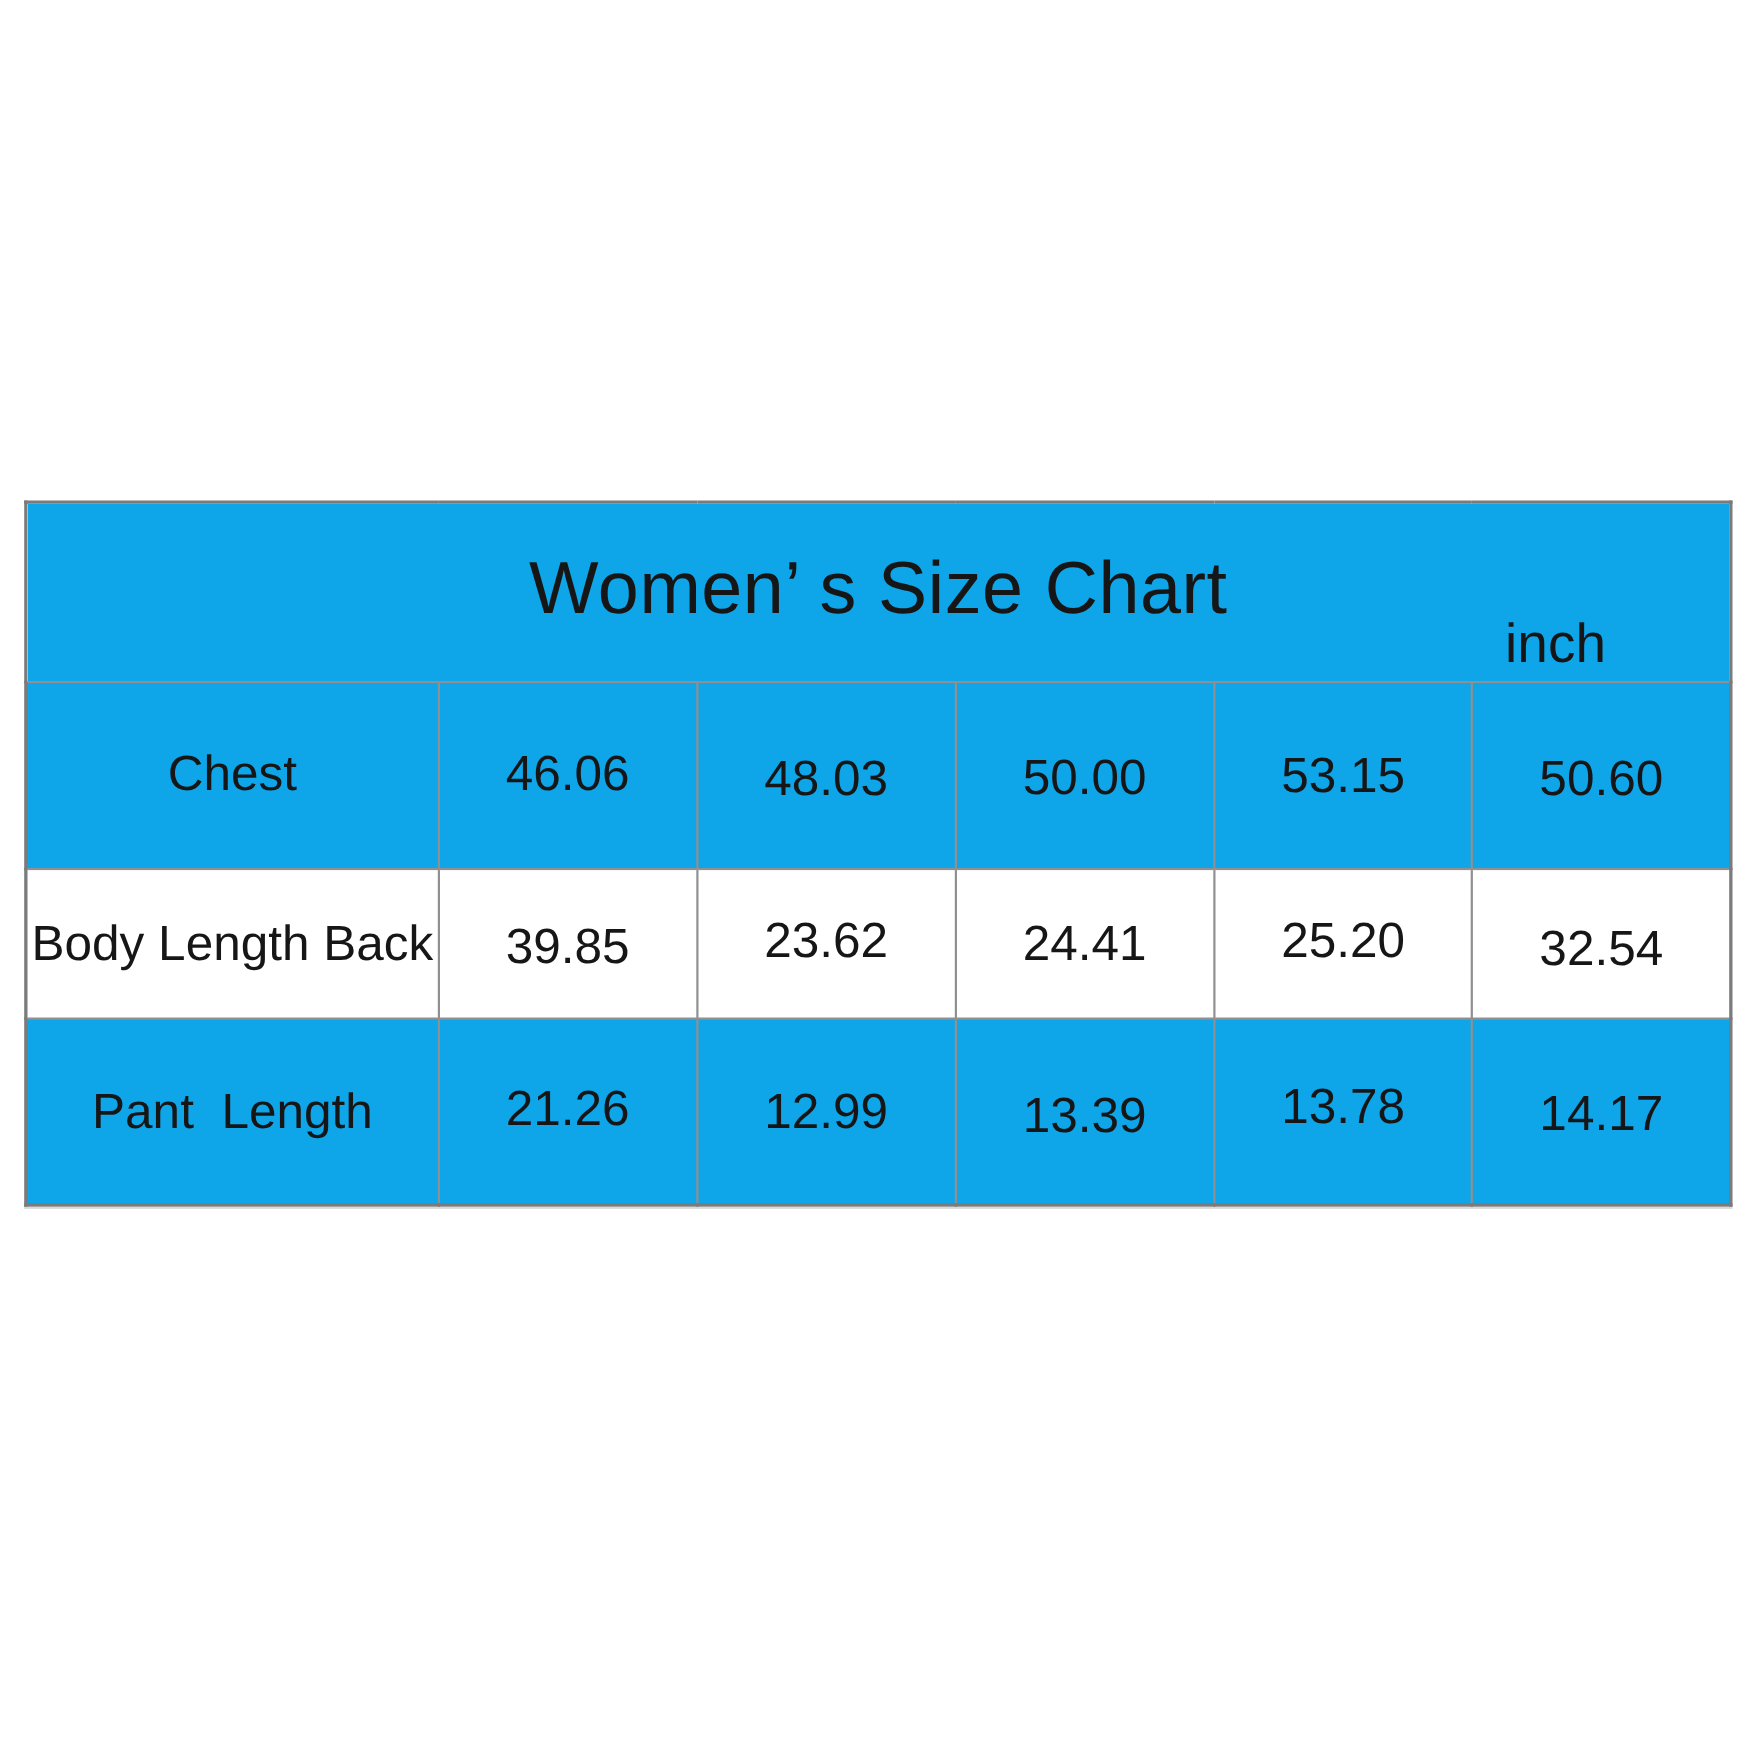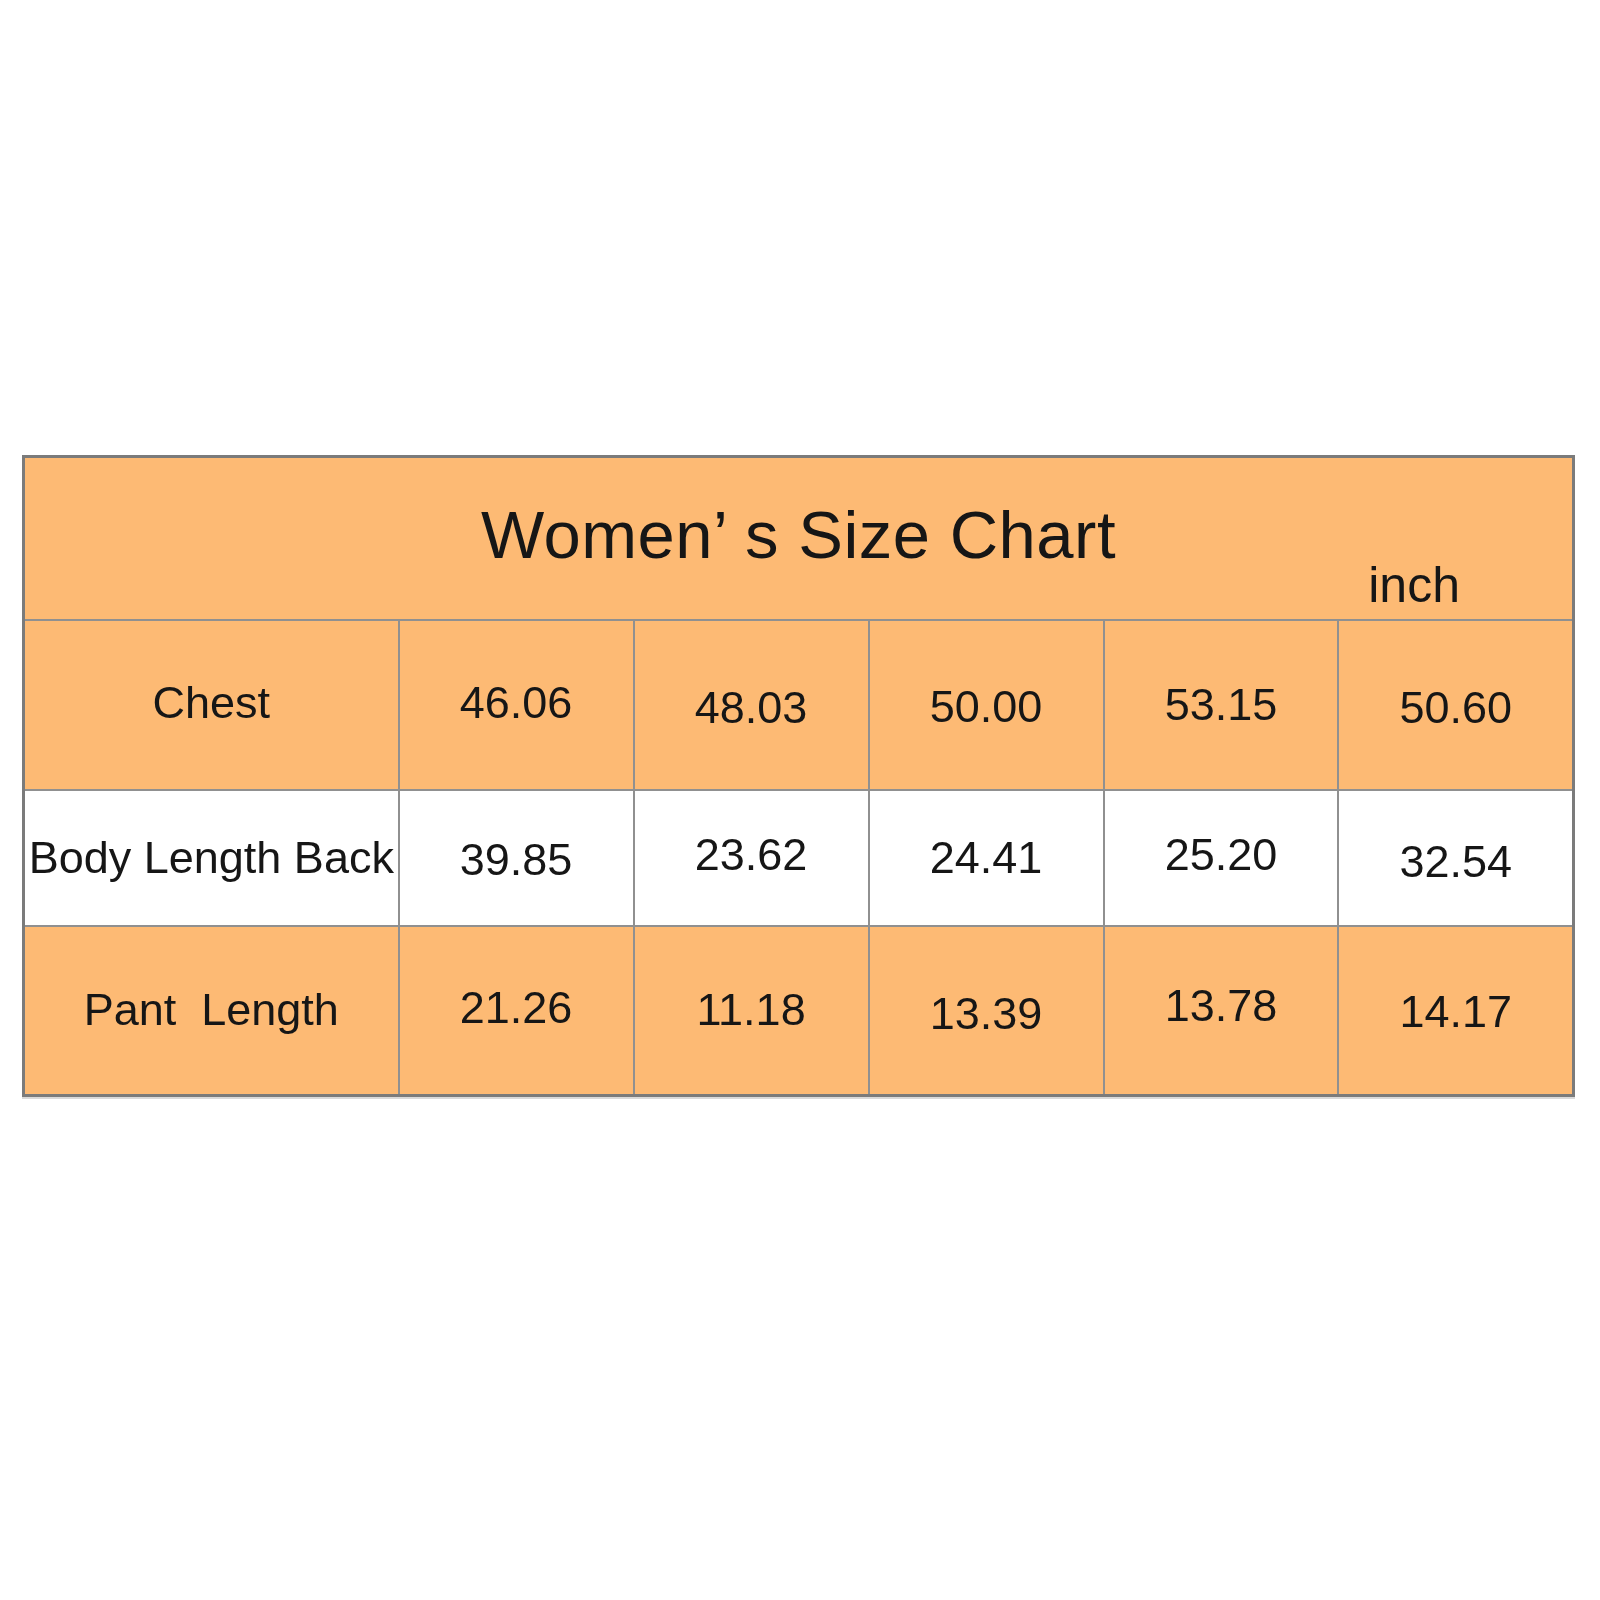--- a/index.html
+++ b/index.html
@@ -43,21 +43,21 @@
   }
   col.c-label { width: 24.2%; }
   col.c-size  { width: 15.16%; }
 
   tr.row-header   { height: 125px; }
   tr.row-columns  { height: 130px; }
   tr.row-chest    { height: 130px; }
   tr.row-body     { height: 104px; }
   tr.row-pant     { height: 130px; }
 
-  .bg-gray  { background: #fdba74; }
+  .bg-gray  { background: #0ea5e9; }
   .bg-white { background: #ffffff; }
 
   td.header-cell {
     position: relative;
     text-align: center;
   }
   .chart-title {
     font-size: 67px;
     font-weight: 500;
     letter-spacing: 0.5px;
@@ -118,21 +118,21 @@
           <td><span class="cell-text d2">39.85</span></td>
           <td><span class="cell-text u3">23.62</span></td>
           <td><span class="cell-text">24.41</span></td>
           <td><span class="cell-text u3">25.20</span></td>
           <td><span class="cell-text d4">32.54</span></td>
         </tr>
 
         <tr class="row-pant bg-gray">
           <td><span class="cell-text">Pant  Length</span></td>
           <td><span class="cell-text u2">21.26</span></td>
-          <td><span class="cell-text">11.18</span></td>
+          <td><span class="cell-text">12.99</span></td>
           <td><span class="cell-text d4">13.39</span></td>
           <td><span class="cell-text u4">13.78</span></td>
           <td><span class="cell-text d2">14.17</span></td>
         </tr>
       </tbody>
     </table>
   </div>
 </div>
 
 </body></html>

